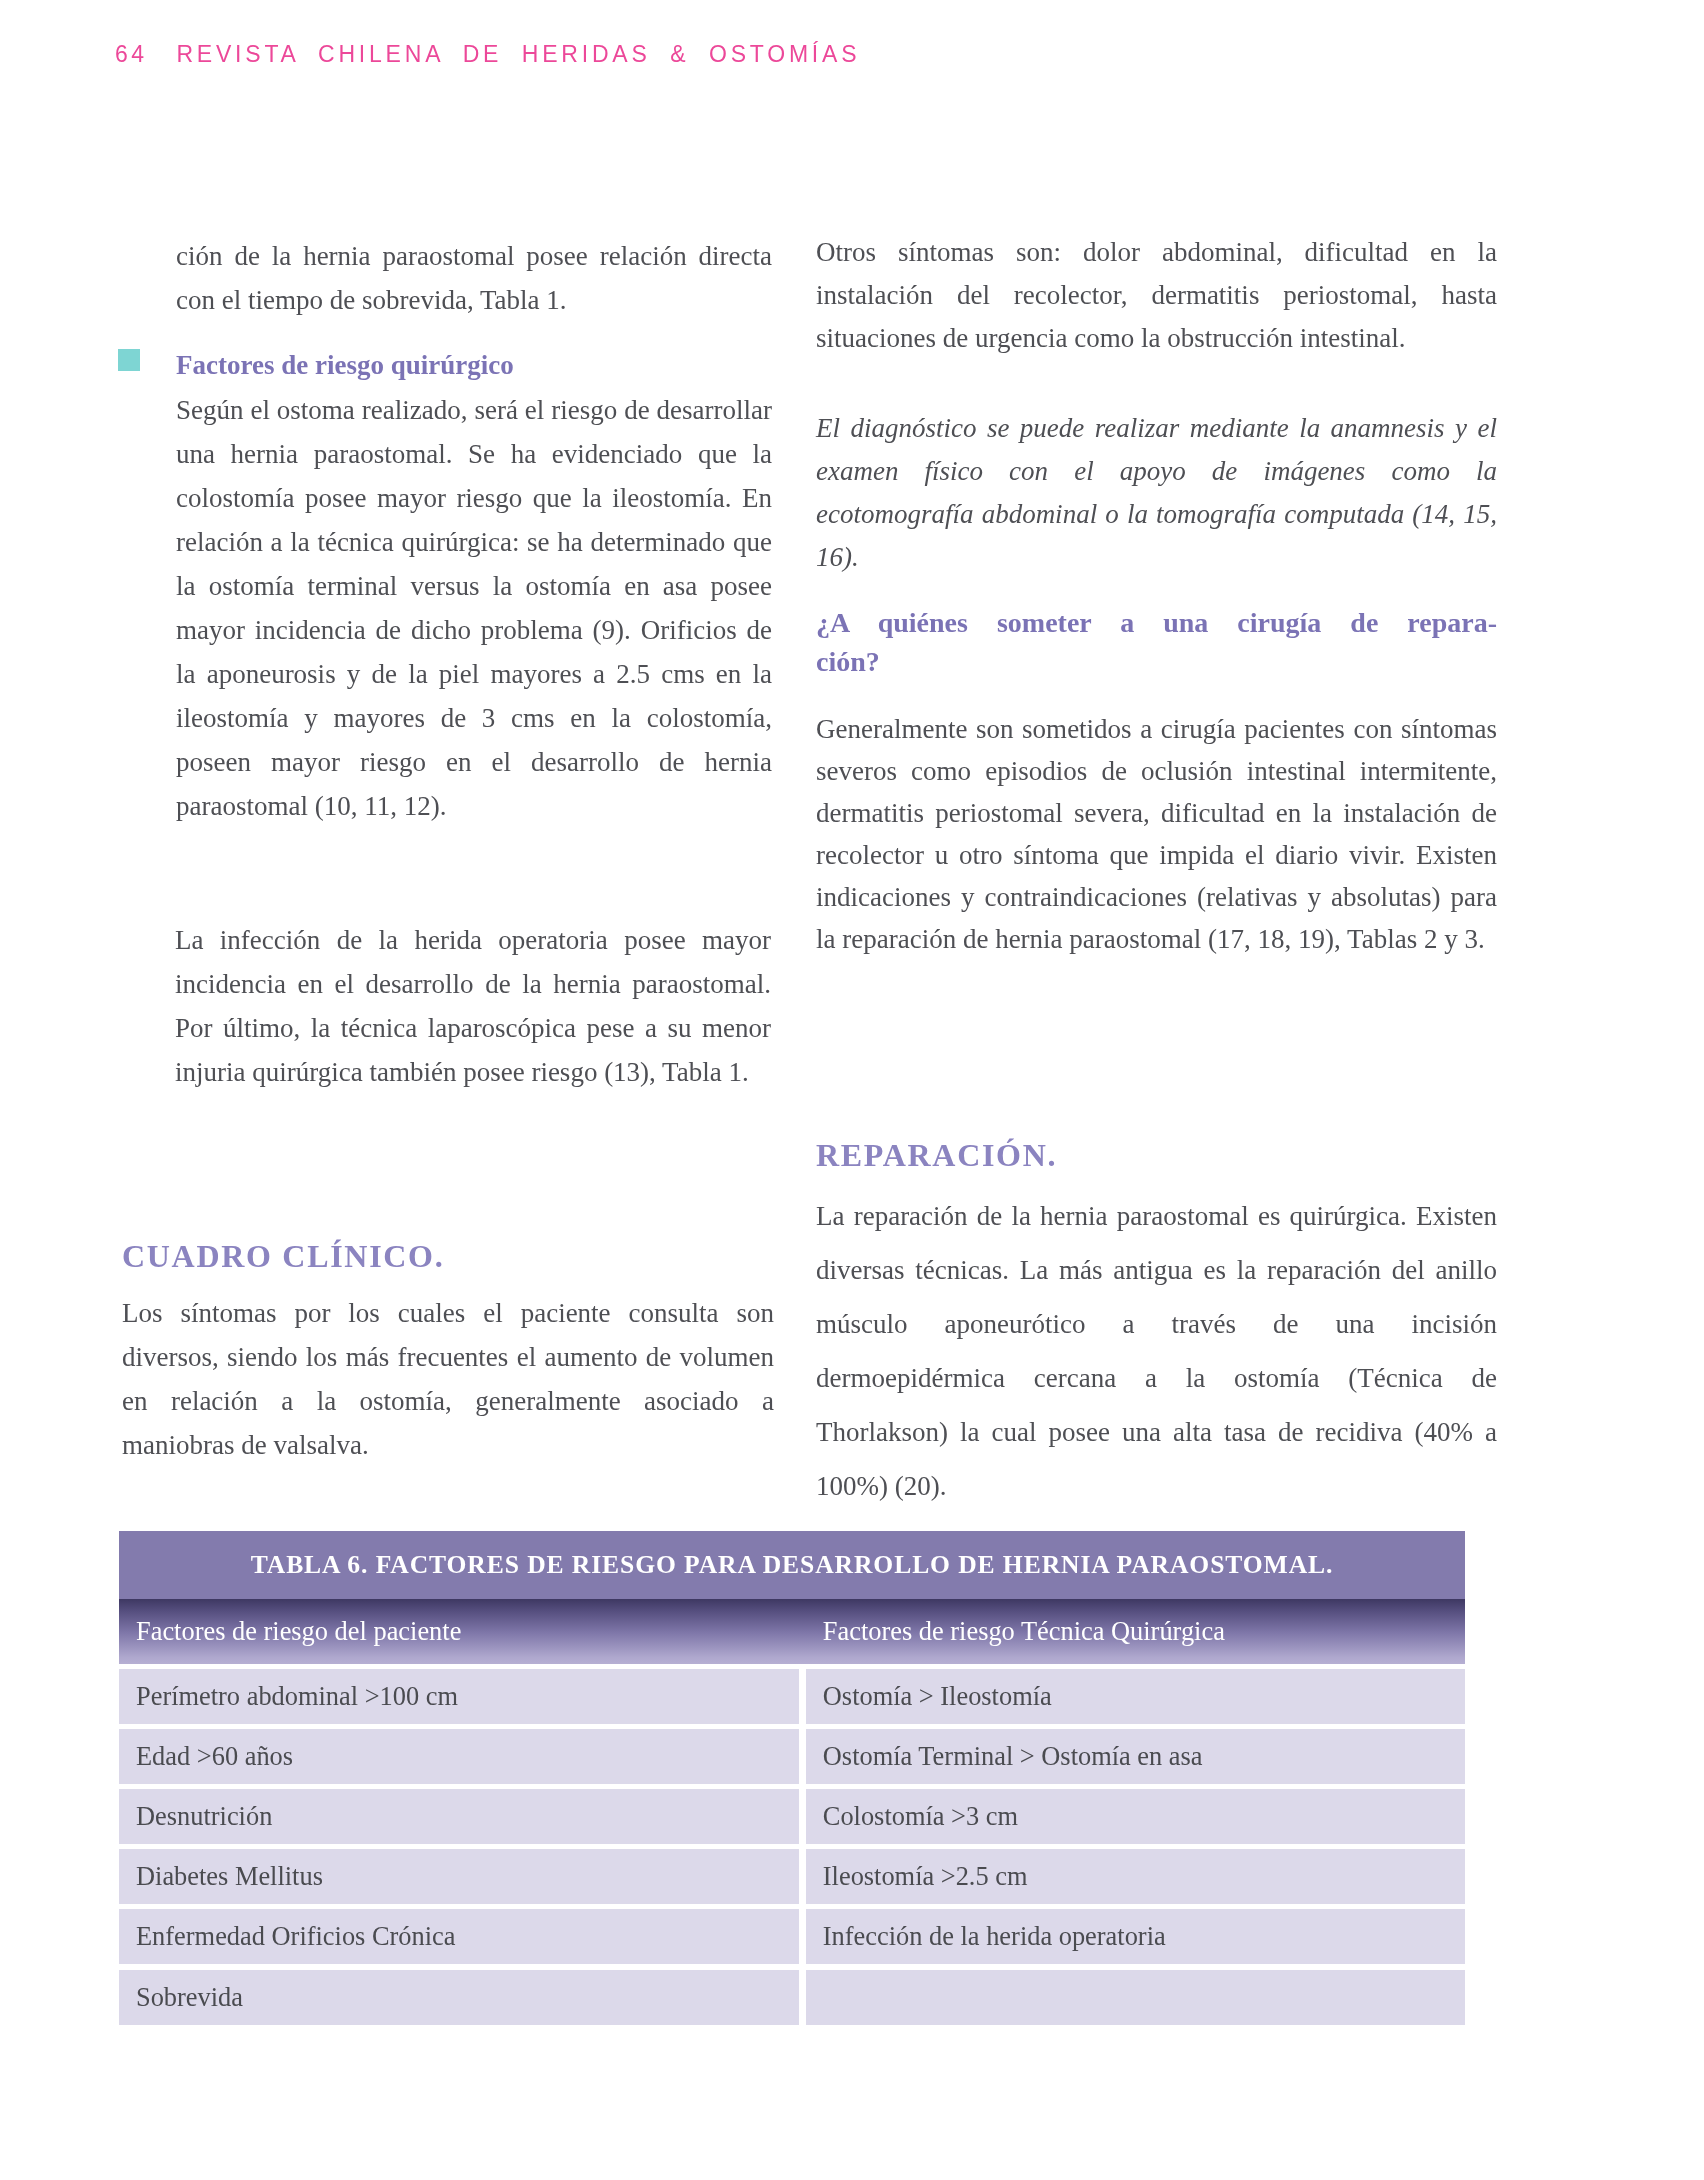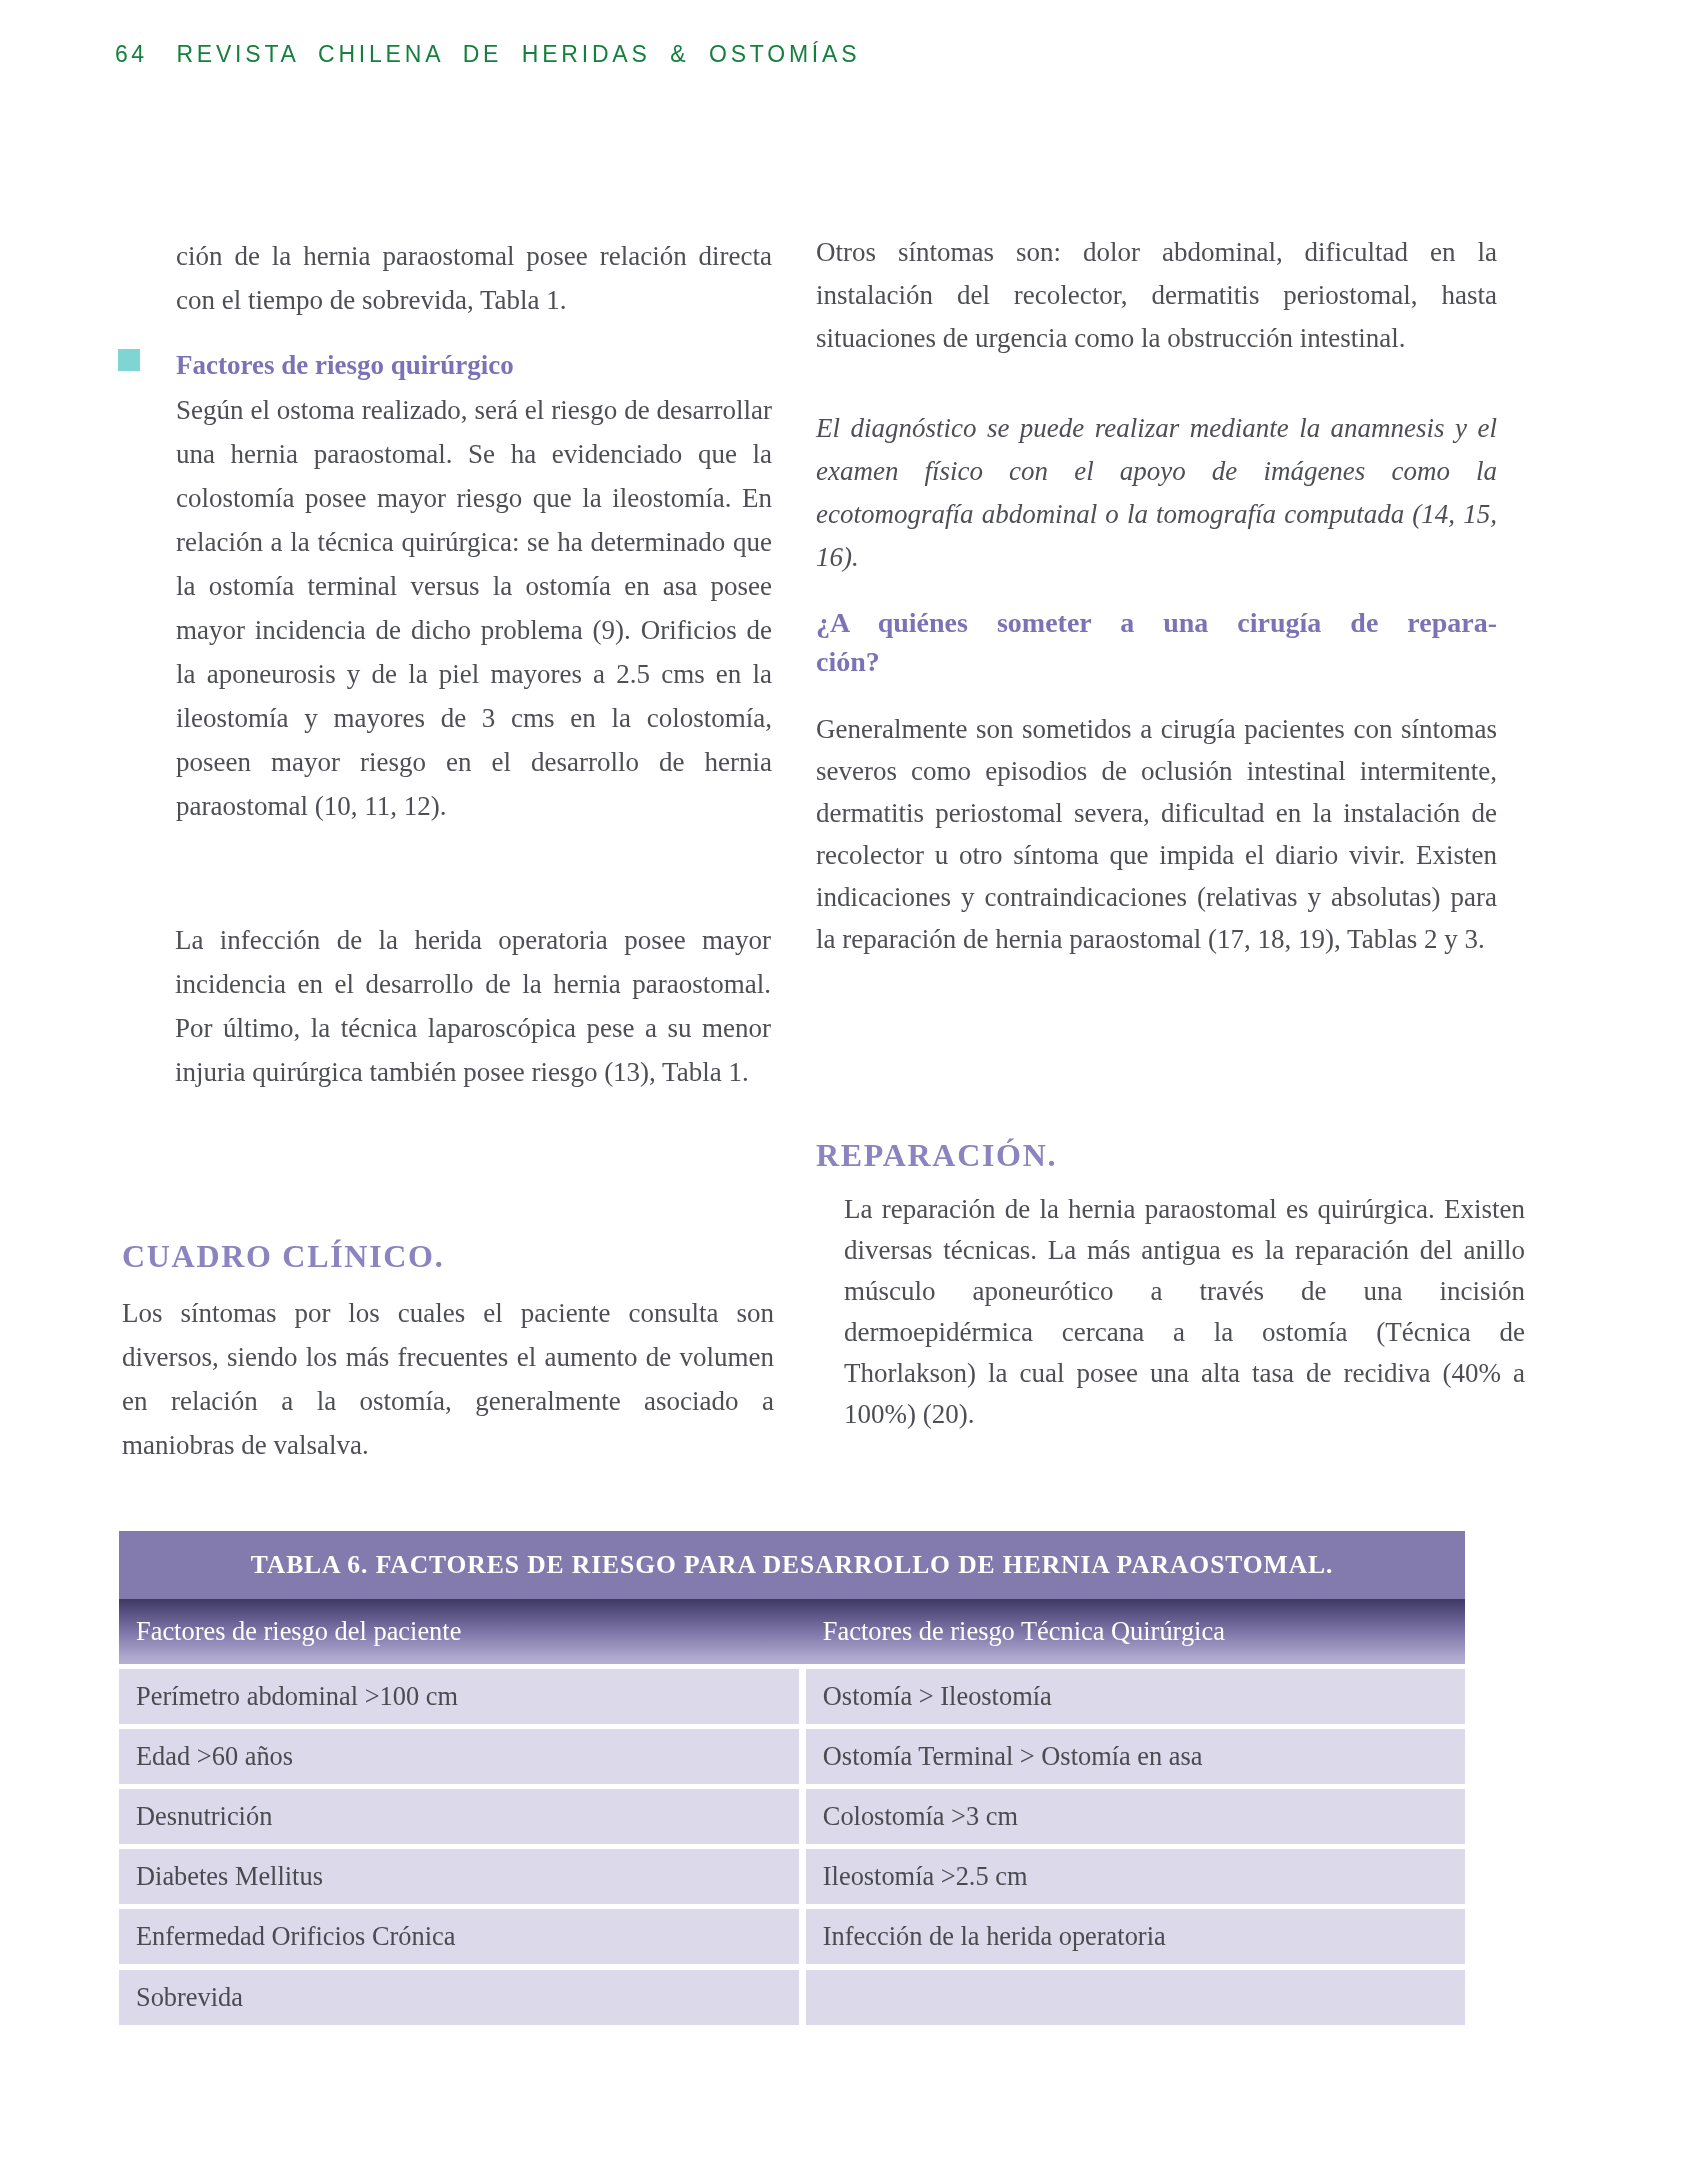--- a/index.html
+++ b/index.html
@@ -8,34 +8,34 @@
     width:1704px;height:2181px;
     background:#ffffff;
     font-family:"Liberation Serif","DejaVu Serif",serif;
     color:#4E4F54;
     overflow:hidden;
   }
   
   .running-head{
     position:absolute;left:115px;top:41px;
     font-family:"Liberation Sans","DejaVu Sans",sans-serif;
-    color:#15803d;font-size:23px;font-weight:400;
+    color:#ec4899;font-size:23px;font-weight:400;
     white-space:nowrap;
   }
   .running-head .pagenum{letter-spacing:3.4px;margin-right:29px;}
   .running-head .journal{letter-spacing:3.8px;word-spacing:9.4px;}
   
   .blk{position:absolute;margin:0;}
   .body-p{
     font-size:27px;line-height:44px;
     text-align:justify;
   }
   .c2-p{line-height:43px;}
   .c2-p3{line-height:42px;}
-  .c2-p4{line-height:41px;margin-left:28px;}
+  .c2-p4{line-height:54px;}
   .bullet-square{
     position:absolute;left:118px;top:349px;
     width:22px;height:22px;background:#7ED5D3;
   }
   .sub-head{
     font-size:27px;font-weight:700;color:#7B73B5;
     line-height:44px;
   }
   .q-head{
     font-size:28px;font-weight:700;color:#7B73B5;

